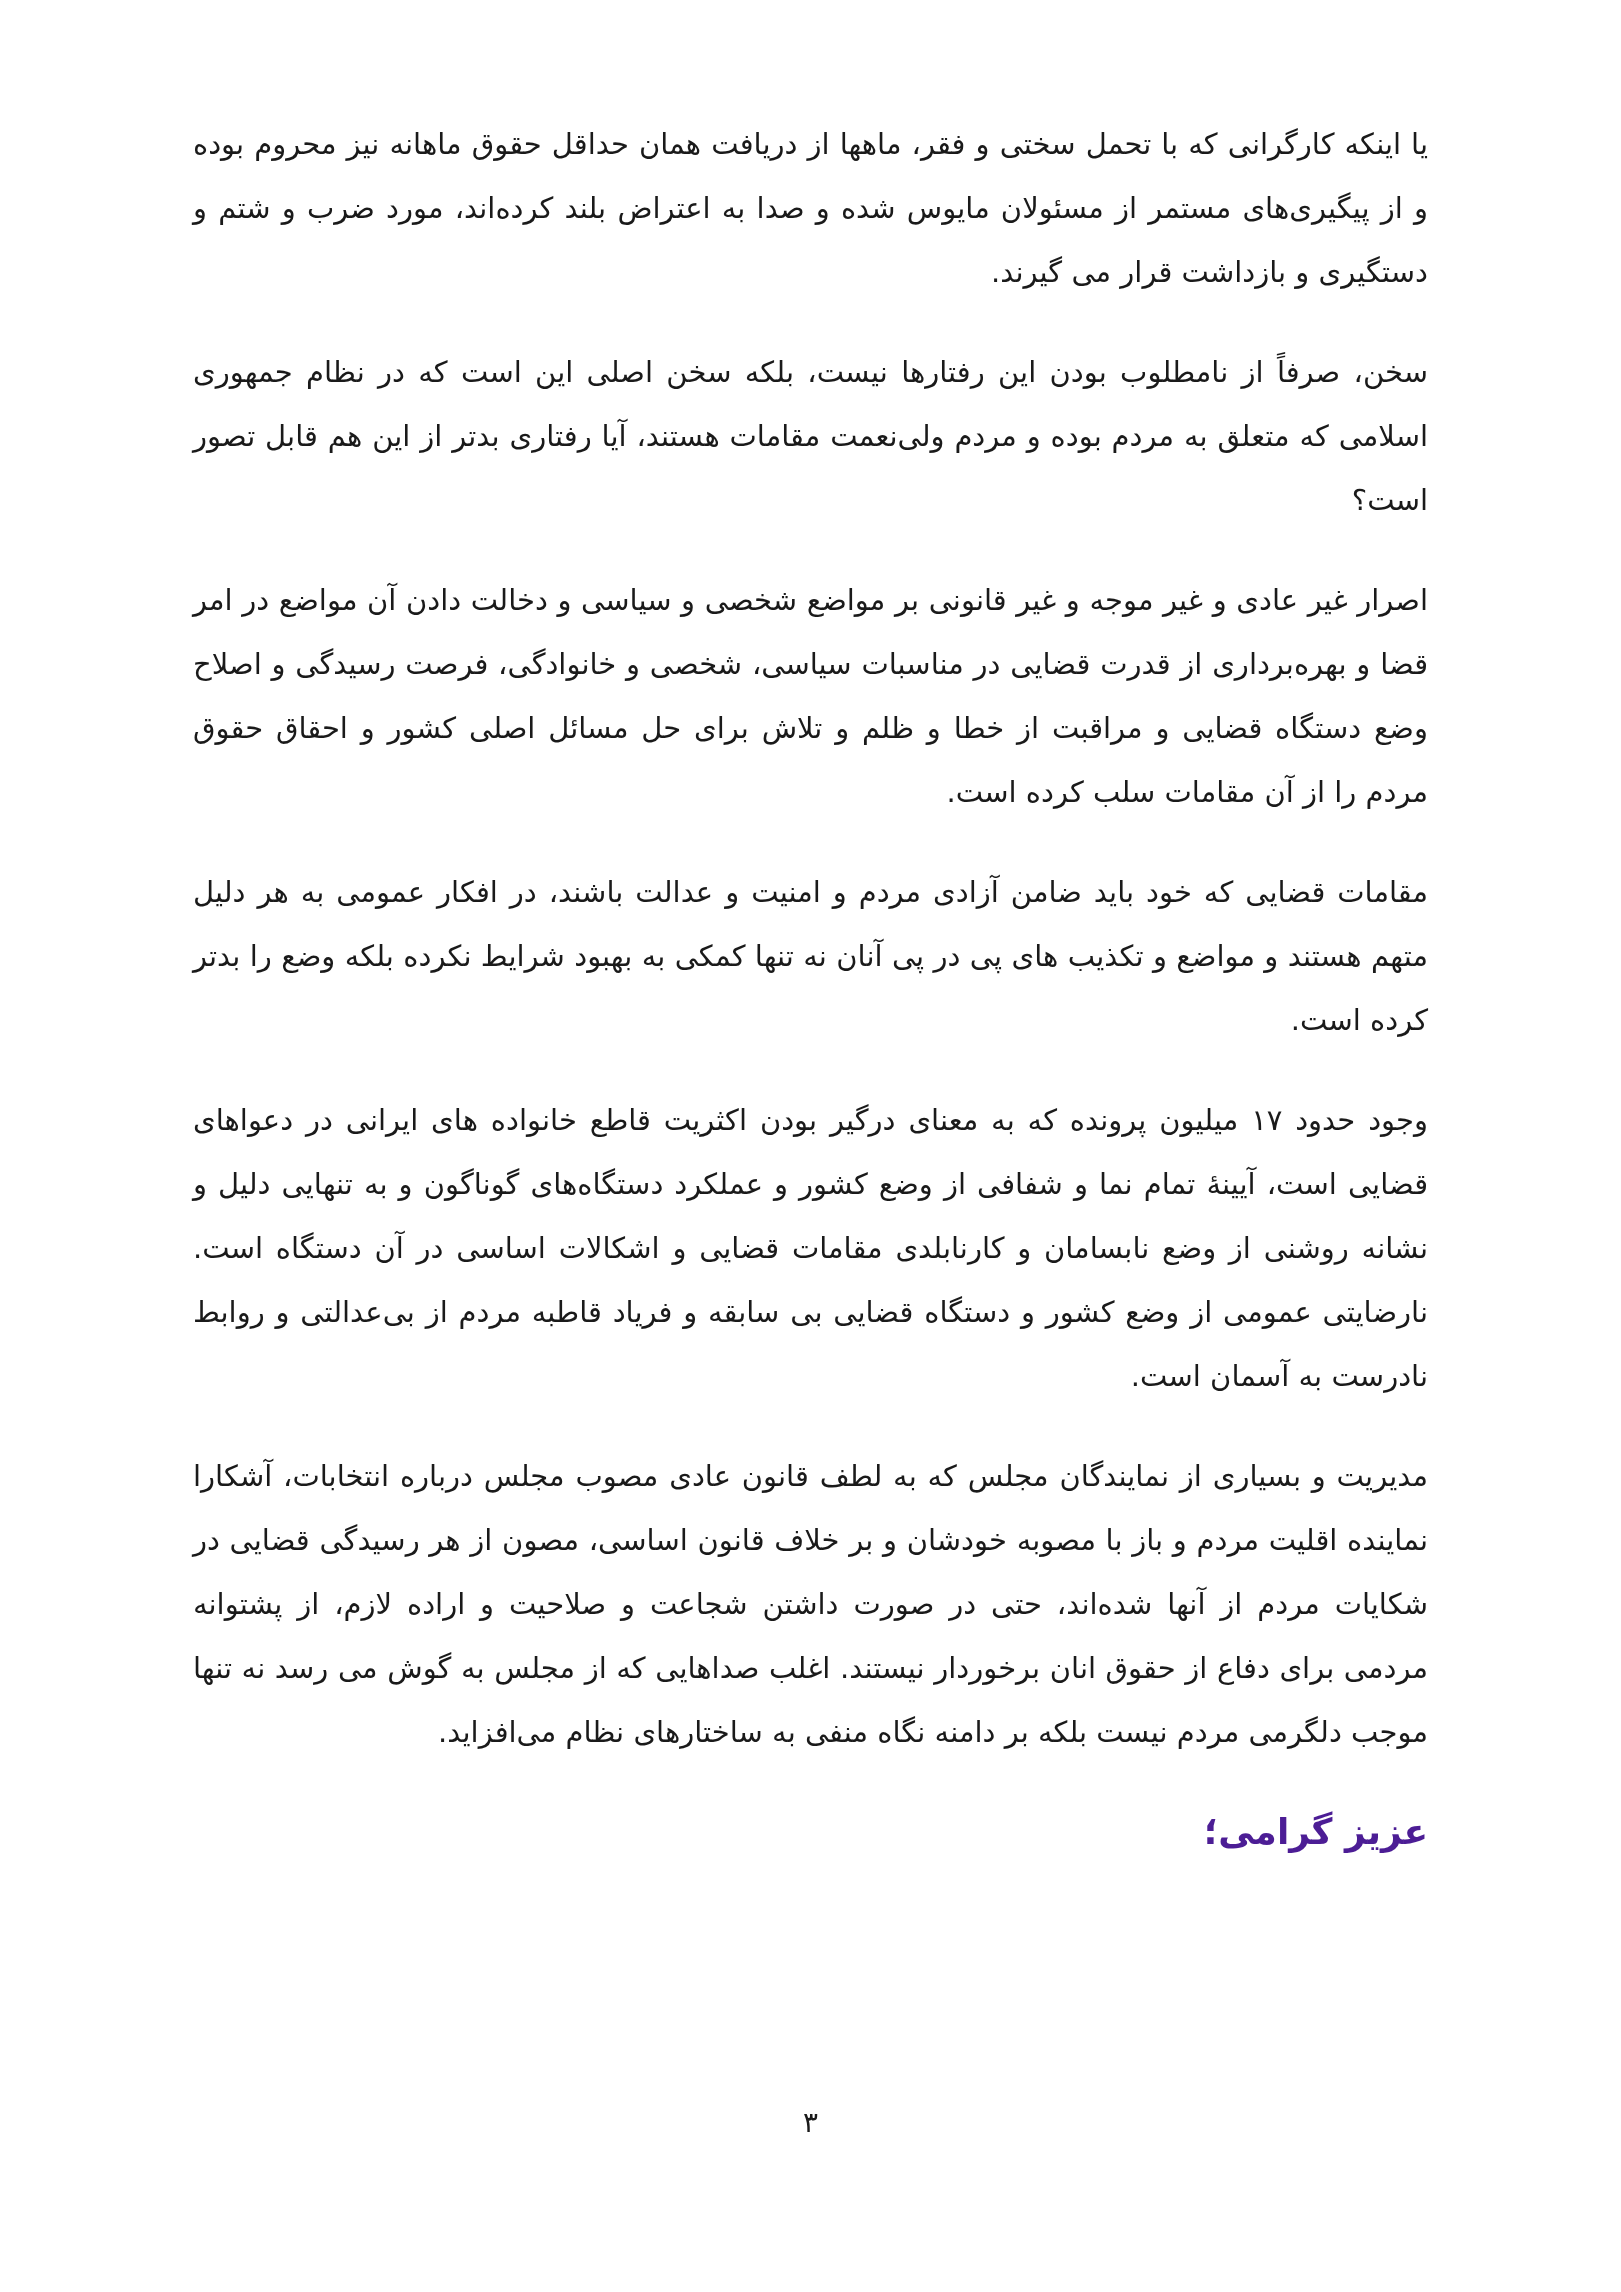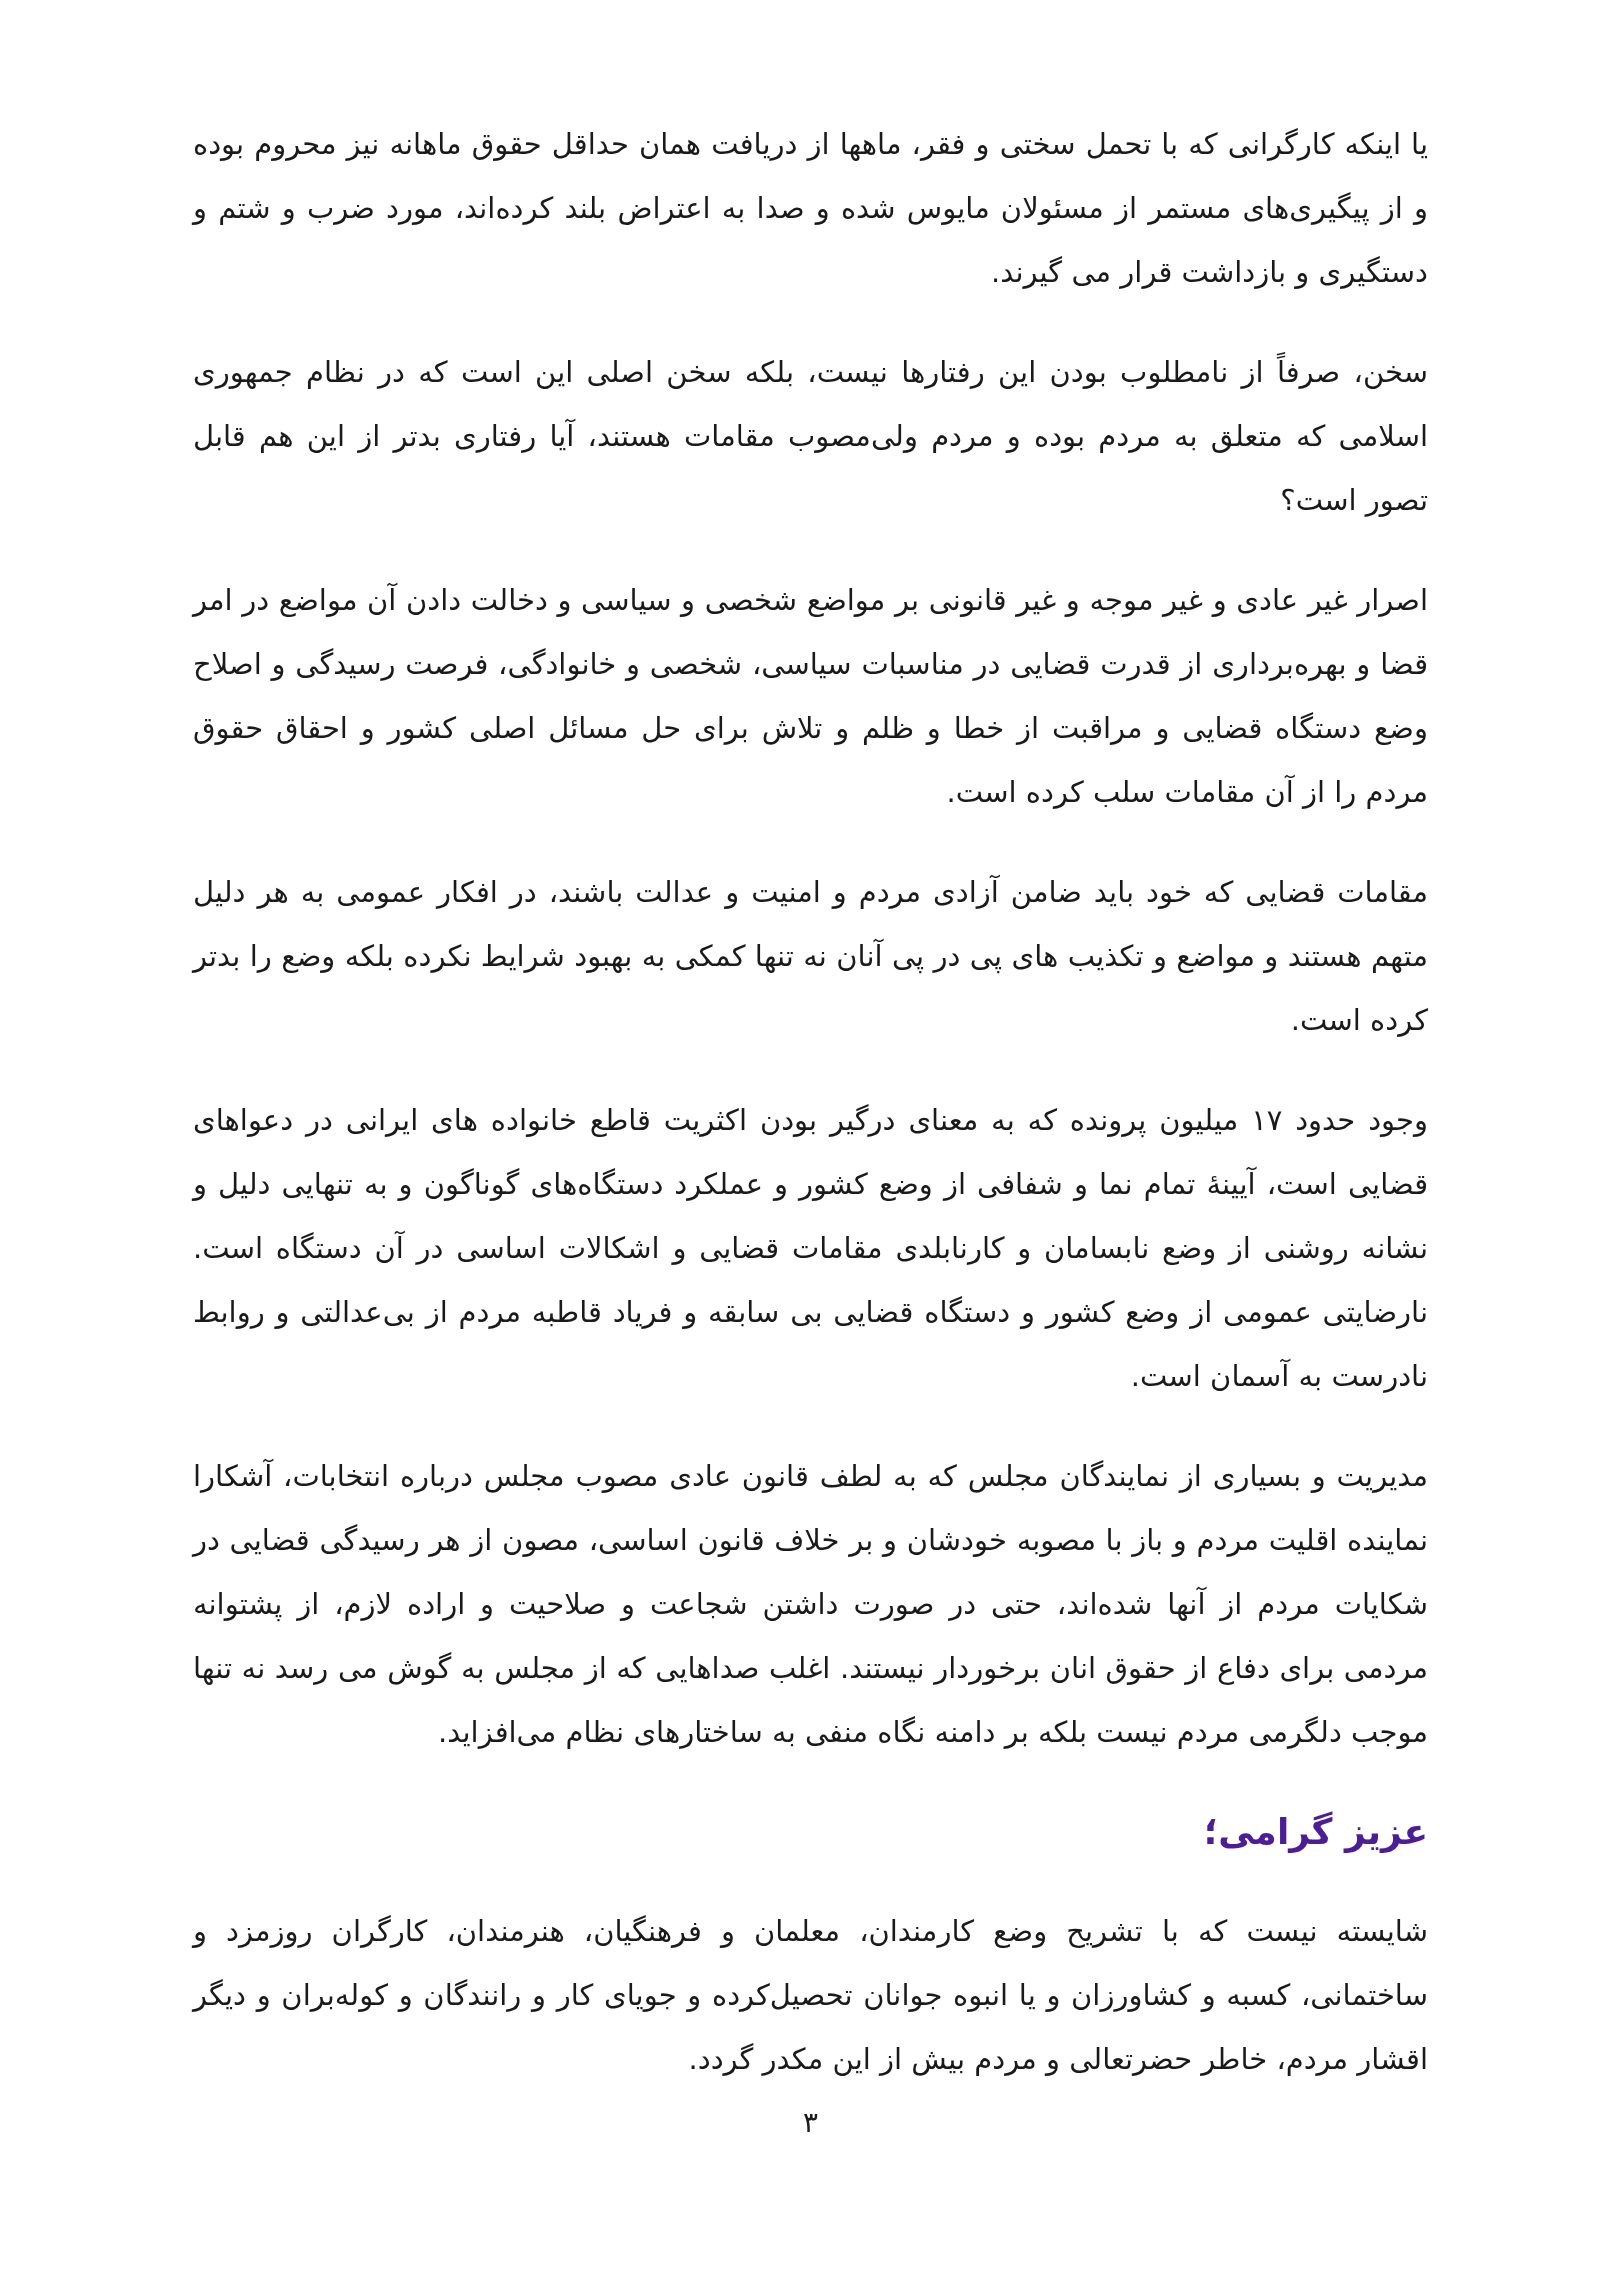--- a/index.html
+++ b/index.html
@@ -55,33 +55,32 @@
 </style>
 </head>
 <body>
 
 <div class="page">
 
   <div class="content">
 
     <p class="para">یا اینکه کارگرانی که با تحمل سختی و فقر، ماهها از دریافت همان حداقل حقوق ماهانه نیز محروم بوده و از پیگیری‌های مستمر از مسئولان مایوس شده و صدا به اعتراض بلند کرده‌اند، مورد ضرب و شتم و دستگیری و بازداشت قرار می گیرند.</p>
 
-    <p class="para">سخن، صرفاً از نامطلوب بودن این رفتارها نیست، بلکه سخن اصلی این است که در نظام جمهوری اسلامی که متعلق به مردم بوده و مردم ولی‌مصوب مقامات هستند، آیا رفتاری بدتر از این هم قابل تصور است؟</p>
+    <p class="para">سخن، صرفاً از نامطلوب بودن این رفتارها نیست، بلکه سخن اصلی این است که در نظام جمهوری اسلامی که متعلق به مردم بوده و مردم ولی‌نعمت مقامات هستند، آیا رفتاری بدتر از این هم قابل تصور است؟</p>
 
     <p class="para">اصرار غیر عادی و غیر موجه و غیر قانونی بر مواضع شخصی و سیاسی و دخالت دادن آن مواضع در امر قضا و بهره‌برداری از قدرت قضایی در مناسبات سیاسی، شخصی و خانوادگی، فرصت رسیدگی و اصلاح وضع دستگاه قضایی و مراقبت از خطا و ظلم و تلاش برای حل مسائل اصلی کشور و احقاق حقوق مردم را از آن مقامات سلب کرده است.</p>
 
     <p class="para">مقامات قضایی که خود باید ضامن آزادی مردم و امنیت و عدالت باشند، در افکار عمومی به هر دلیل متهم هستند و مواضع و تکذیب های پی در پی آنان نه تنها کمکی به بهبود شرایط نکرده بلکه وضع را بدتر کرده است.</p>
 
     <p class="para">وجود حدود ۱۷ میلیون پرونده که به معنای درگیر بودن اکثریت قاطع خانواده های ایرانی در دعواهای قضایی است، آیینهٔ تمام نما و شفافی از وضع کشور و عملکرد دستگاه‌های گوناگون و به تنهایی دلیل و نشانه روشنی از وضع نابسامان و کارنابلدی مقامات قضایی و اشکالات اساسی در آن دستگاه است. نارضایتی عمومی از وضع کشور و دستگاه قضایی بی سابقه و فریاد قاطبه مردم از بی‌عدالتی و روابط نادرست به آسمان است.</p>
 
     <p class="para">مدیریت و بسیاری از نمایندگان مجلس که به لطف قانون عادی مصوب مجلس درباره انتخابات، آشکارا نماینده اقلیت مردم و باز با مصوبه خودشان و بر خلاف قانون اساسی، مصون از هر رسیدگی قضایی در شکایات مردم از آنها شده‌اند، حتی در صورت داشتن شجاعت و صلاحیت و اراده لازم، از پشتوانه مردمی برای دفاع از حقوق انان برخوردار نیستند. اغلب صداهایی که از مجلس به گوش می رسد نه تنها موجب دلگرمی مردم نیست بلکه بر دامنه نگاه منفی به ساختارهای نظام می‌افزاید.</p>
 
     <h2 class="heading">عزیز گرامی؛</h2>
 
 
-    <p class="para">شایسته نیست که با تشریح وضع کارمندان، معلمان و فرهنگیان، هنرمندان، کارگران روزمزد و ساختمانی، کسبه و کشاورزان و یا انبوه جوانان تحصیل‌کرده و جویای کار و رانندگان و کوله‌بران و دیگر اقشار مردم، خاطر حضرتعالی و مردم بیش از این مکدر گردد.</p>
 
   </div>
 
   <div class="page-number">۳</div>
 
 </div>
 
 
 </body></html>

